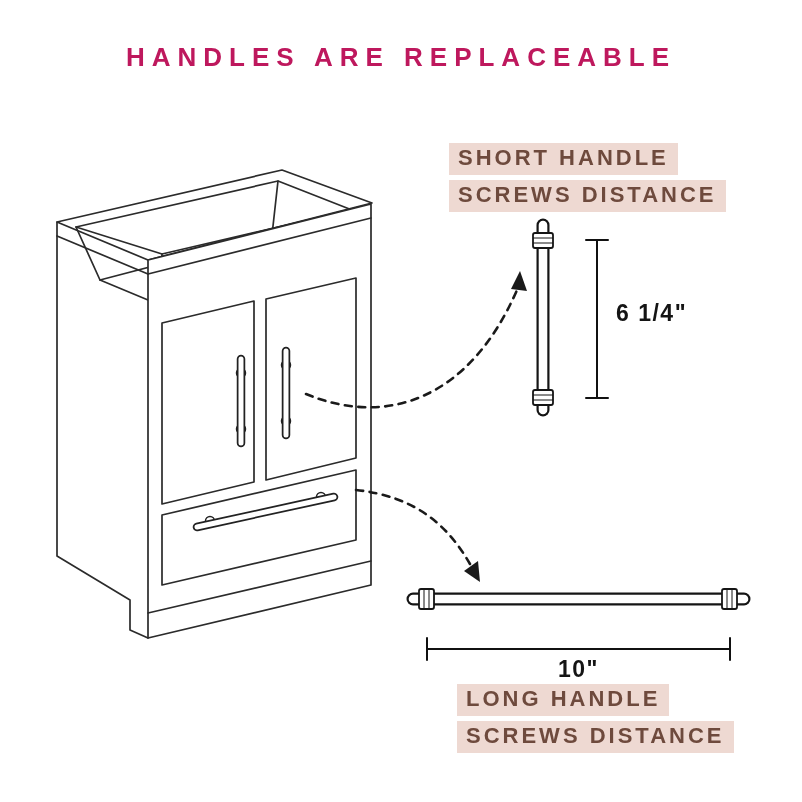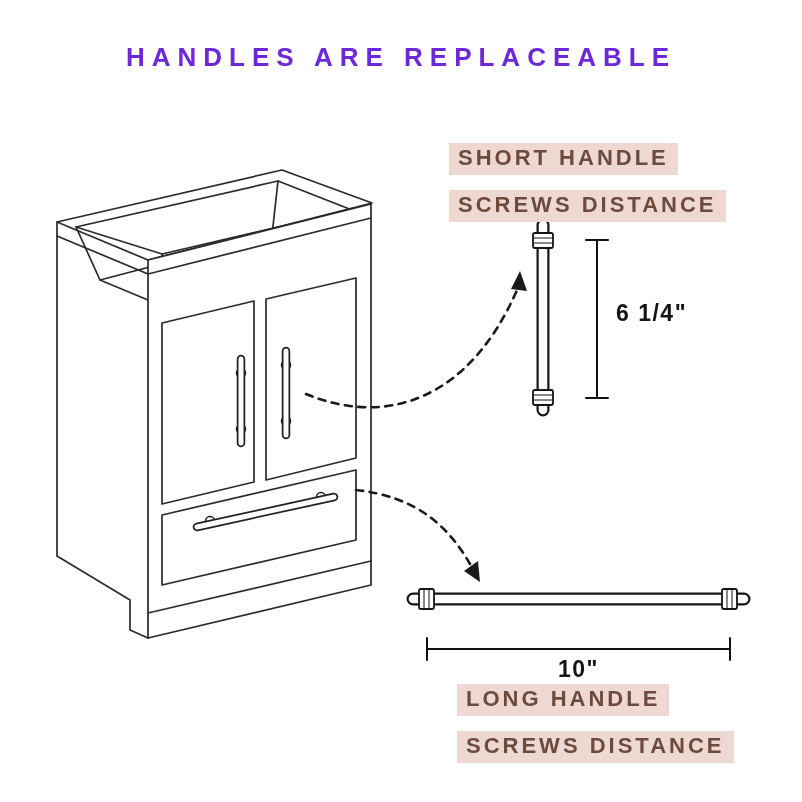--- a/index.html
+++ b/index.html
@@ -17,29 +17,29 @@
   }
   .title {
     position: absolute;
     top: 42px;
     left: 0;
     width: 100%;
     text-align: center;
     font-size: 26px;
     font-weight: 600;
     letter-spacing: 7px;
-    color: #6d28d9;
+    color: #be185d;
     white-space: nowrap;
   }
   .label-block {
     position: absolute;
     display: flex;
     flex-direction: column;
     align-items: flex-start;
-    gap: 15px;
+    gap: 5px;
     z-index: 2;
   }
   .short-label { top: 143px; left: 449px; }
   .long-label  { top: 684px; left: 449px; padding-left: 8px; }
   .label-line {
     display: inline-block;
     background: #eed9d2;
     color: #6e4a3d;
     font-weight: 700;
     font-size: 22px;

